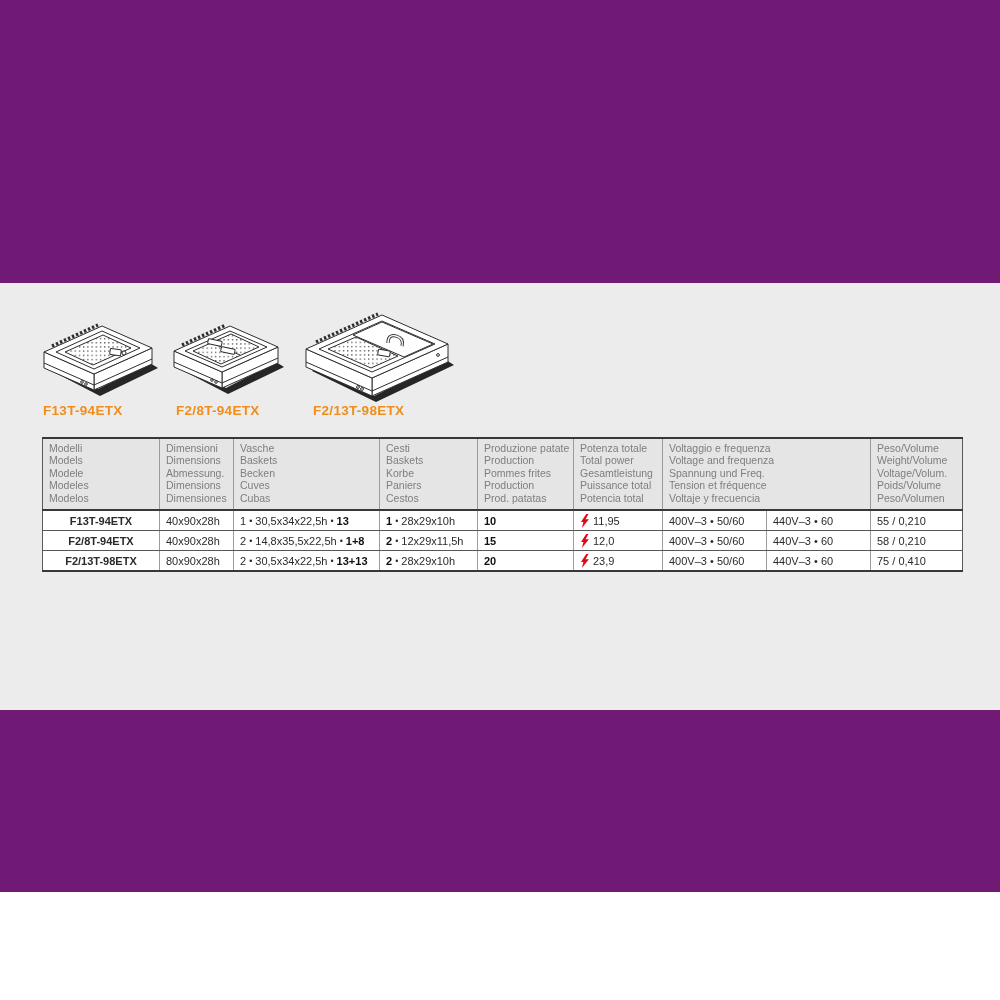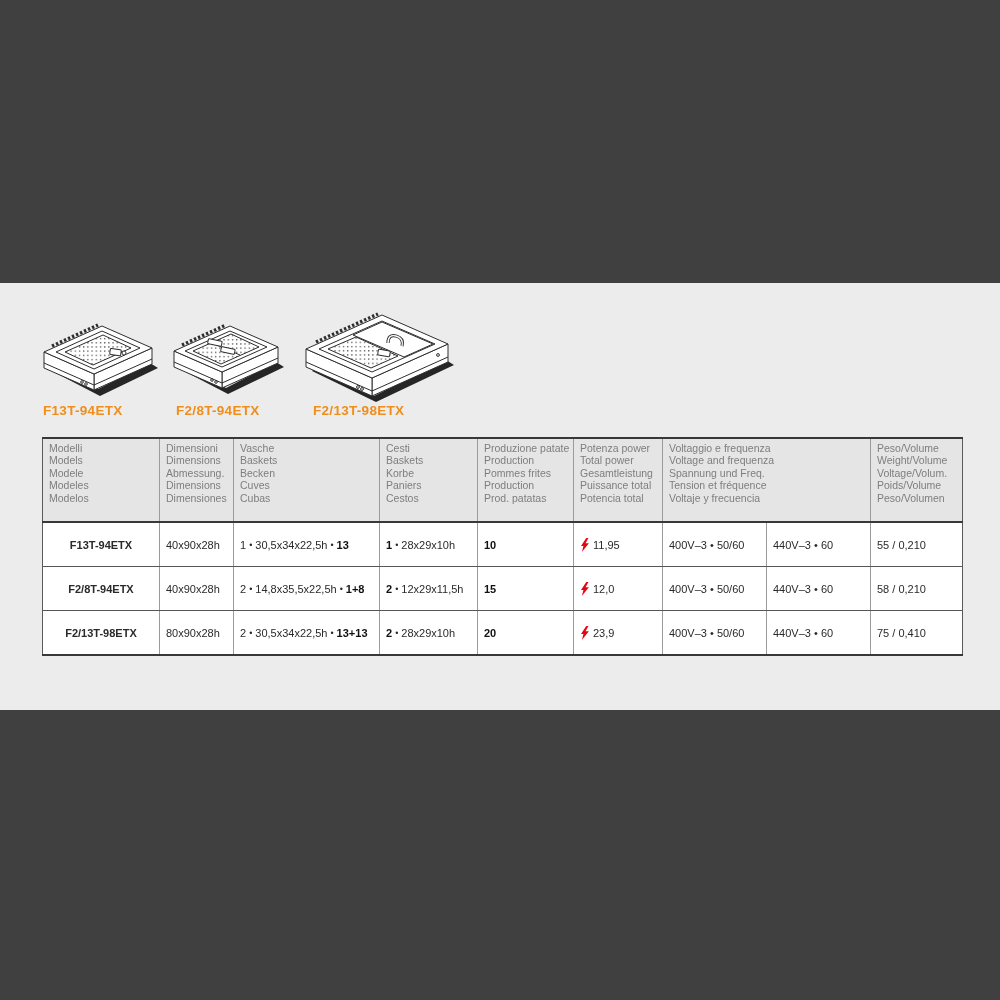--- a/index.html
+++ b/index.html
@@ -1,34 +1,34 @@
 <!DOCTYPE html>
 <html><head>
 <meta charset="utf-8">
 <style>
   html,body { margin:0; padding:0; background:#fff; }
   .page {
-    position:relative; width:1000px; height:1000px; overflow:hidden;
-    background:#404040; font-family:"Liberation Sans", sans-serif;
+    position:relative; width:1000px; height:892px; overflow:hidden;
+    background:#701a75; font-family:"Liberation Sans", sans-serif;
   }
   .band { position:absolute; left:0; top:283px; width:1000px; height:427px; background:#ececec; }
 
   .fig { position:absolute; }
   .fig-label {
     position:absolute; top:403px; font-weight:bold; font-size:13.5px;
     color:#ef8e1c; letter-spacing:0.3px; white-space:nowrap;
   }
 
   table.spec {
     position:absolute; left:42px; top:437px; width:920px;
     border-collapse:collapse; table-layout:fixed;
     border:1px solid #5a5a5a; border-top:2px solid #383838; border-bottom:2px solid #383838;
   }
   table.spec th, table.spec td {
-    padding:12px 6px; border-left:1px solid #9b9b9b; overflow:hidden; white-space:nowrap;
+    padding:0 6px; border-left:1px solid #9b9b9b; overflow:hidden; white-space:nowrap;
   }
   table.spec th:first-child, table.spec td:first-child { border-left:none; }
 
   tr.lang th {
     background:#e5e5e5; color:#7e7e7e; font-weight:normal; text-align:left;
     vertical-align:top; font-size:10.5px; line-height:12.4px; height:67px;
     padding-top:3px; border-bottom:2px solid #383838;
   }
   tr.units td {
     background:#eaeaea; color:#2a2a2a; font-size:11.5px; height:21px;
@@ -167,21 +167,21 @@
         <div>Cestos</div>
       </th>
       <th>
         <div>Produzione patate</div>
         <div>Production</div>
         <div>Pommes frites</div>
         <div>Production</div>
         <div>Prod. patatas</div>
       </th>
       <th>
-        <div>Potenza power</div>
+        <div>Potenza totale</div>
         <div>Total power</div>
         <div>Gesamtleistung</div>
         <div>Puissance total</div>
         <div>Potencia total</div>
       </th>
       <th colspan="2">
         <div>Voltaggio e frequenza</div>
         <div>Voltage and frequenza</div>
         <div>Spannung und Freq.</div>
         <div>Tension et fréquence</div>

